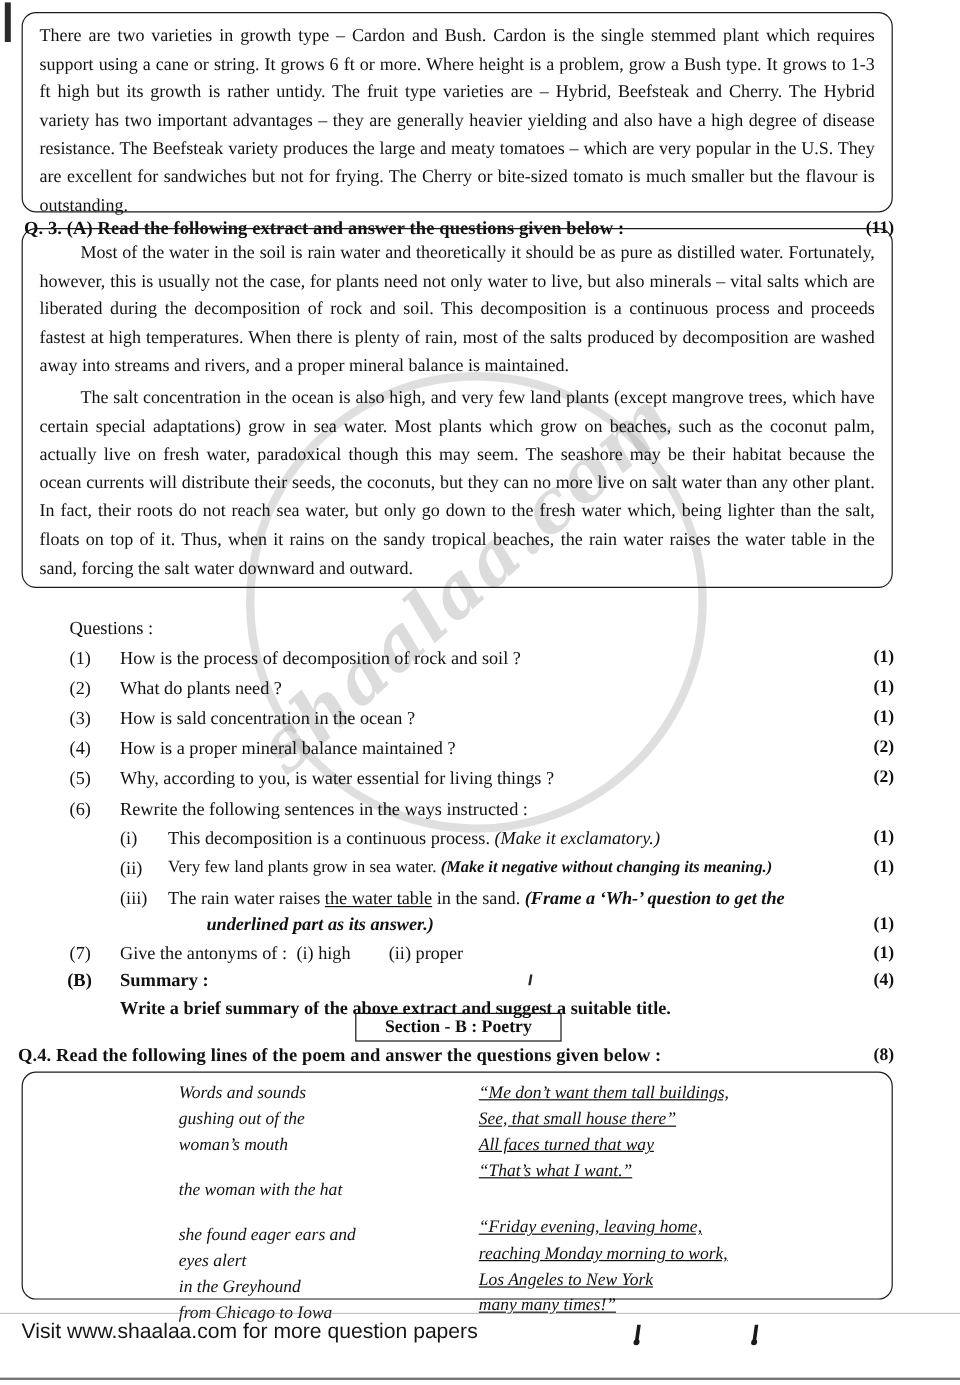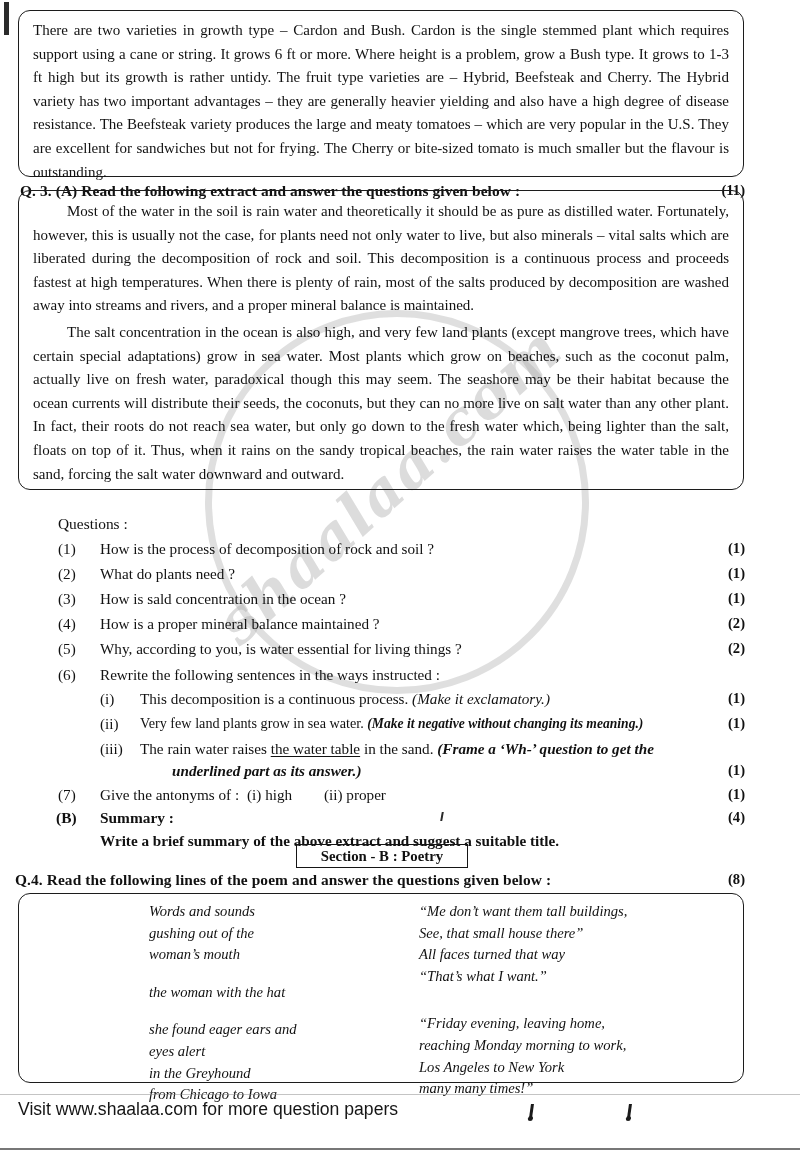--- a/index.html
+++ b/index.html
@@ -340,21 +340,21 @@
         <span class="line">the woman with the hat</span>
       </div>
       <div class="stanza">
         <span class="line">she found eager ears and</span>
         <span class="line">eyes alert</span>
         <span class="line">in the Greyhound</span>
         <span class="line">from Chicago to Iowa</span>
       </div>
     </div>
 
-    <div class="poem-col" style="left:400px; top:7px;">
+    <div class="poem-col" style="left:380px; top:7px;text-decoration:underline;">
       <div class="stanza" style="margin-bottom:26px;">
         <span class="line">“Me don’t want them tall buildings,</span>
         <span class="line">See, that small house there”</span>
         <span class="line">All faces turned that way</span>
         <span class="line">“That’s what I want.”</span>
       </div>
       <div class="stanza">
         <span class="line">“Friday evening, leaving home,</span>
         <span class="line">reaching Monday morning to work,</span>
         <span class="line">Los Angeles to New York</span>

